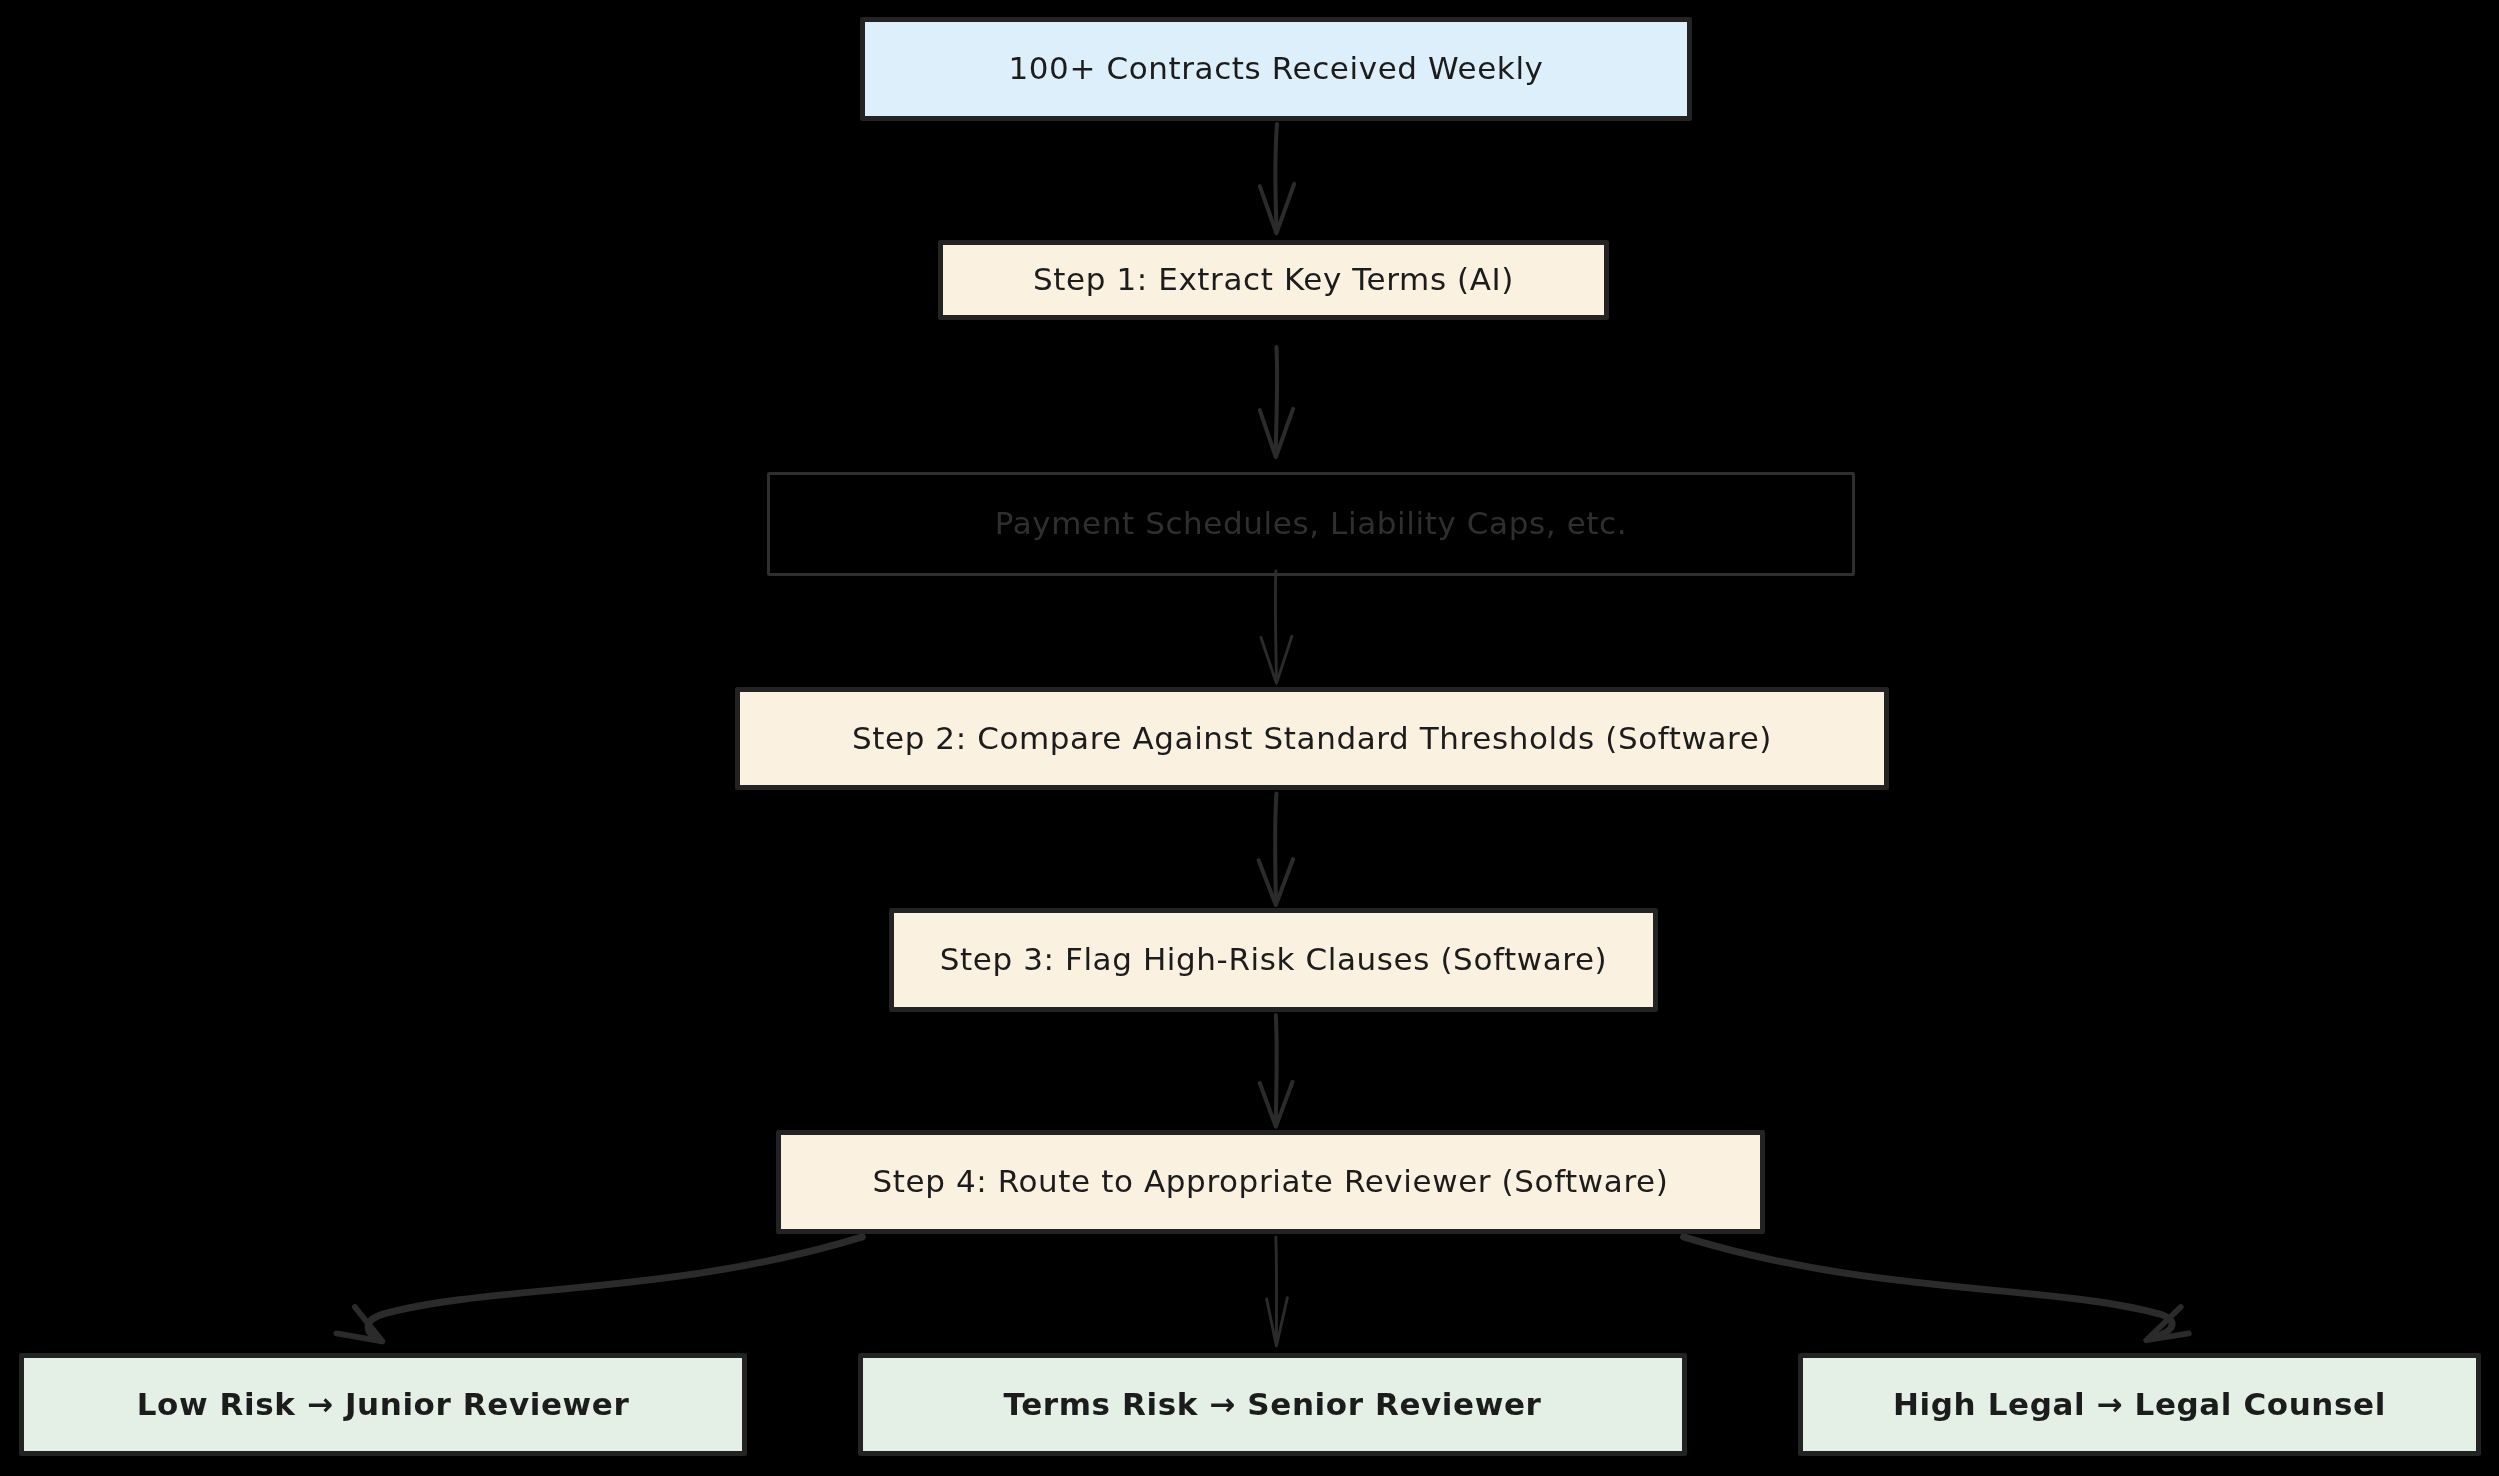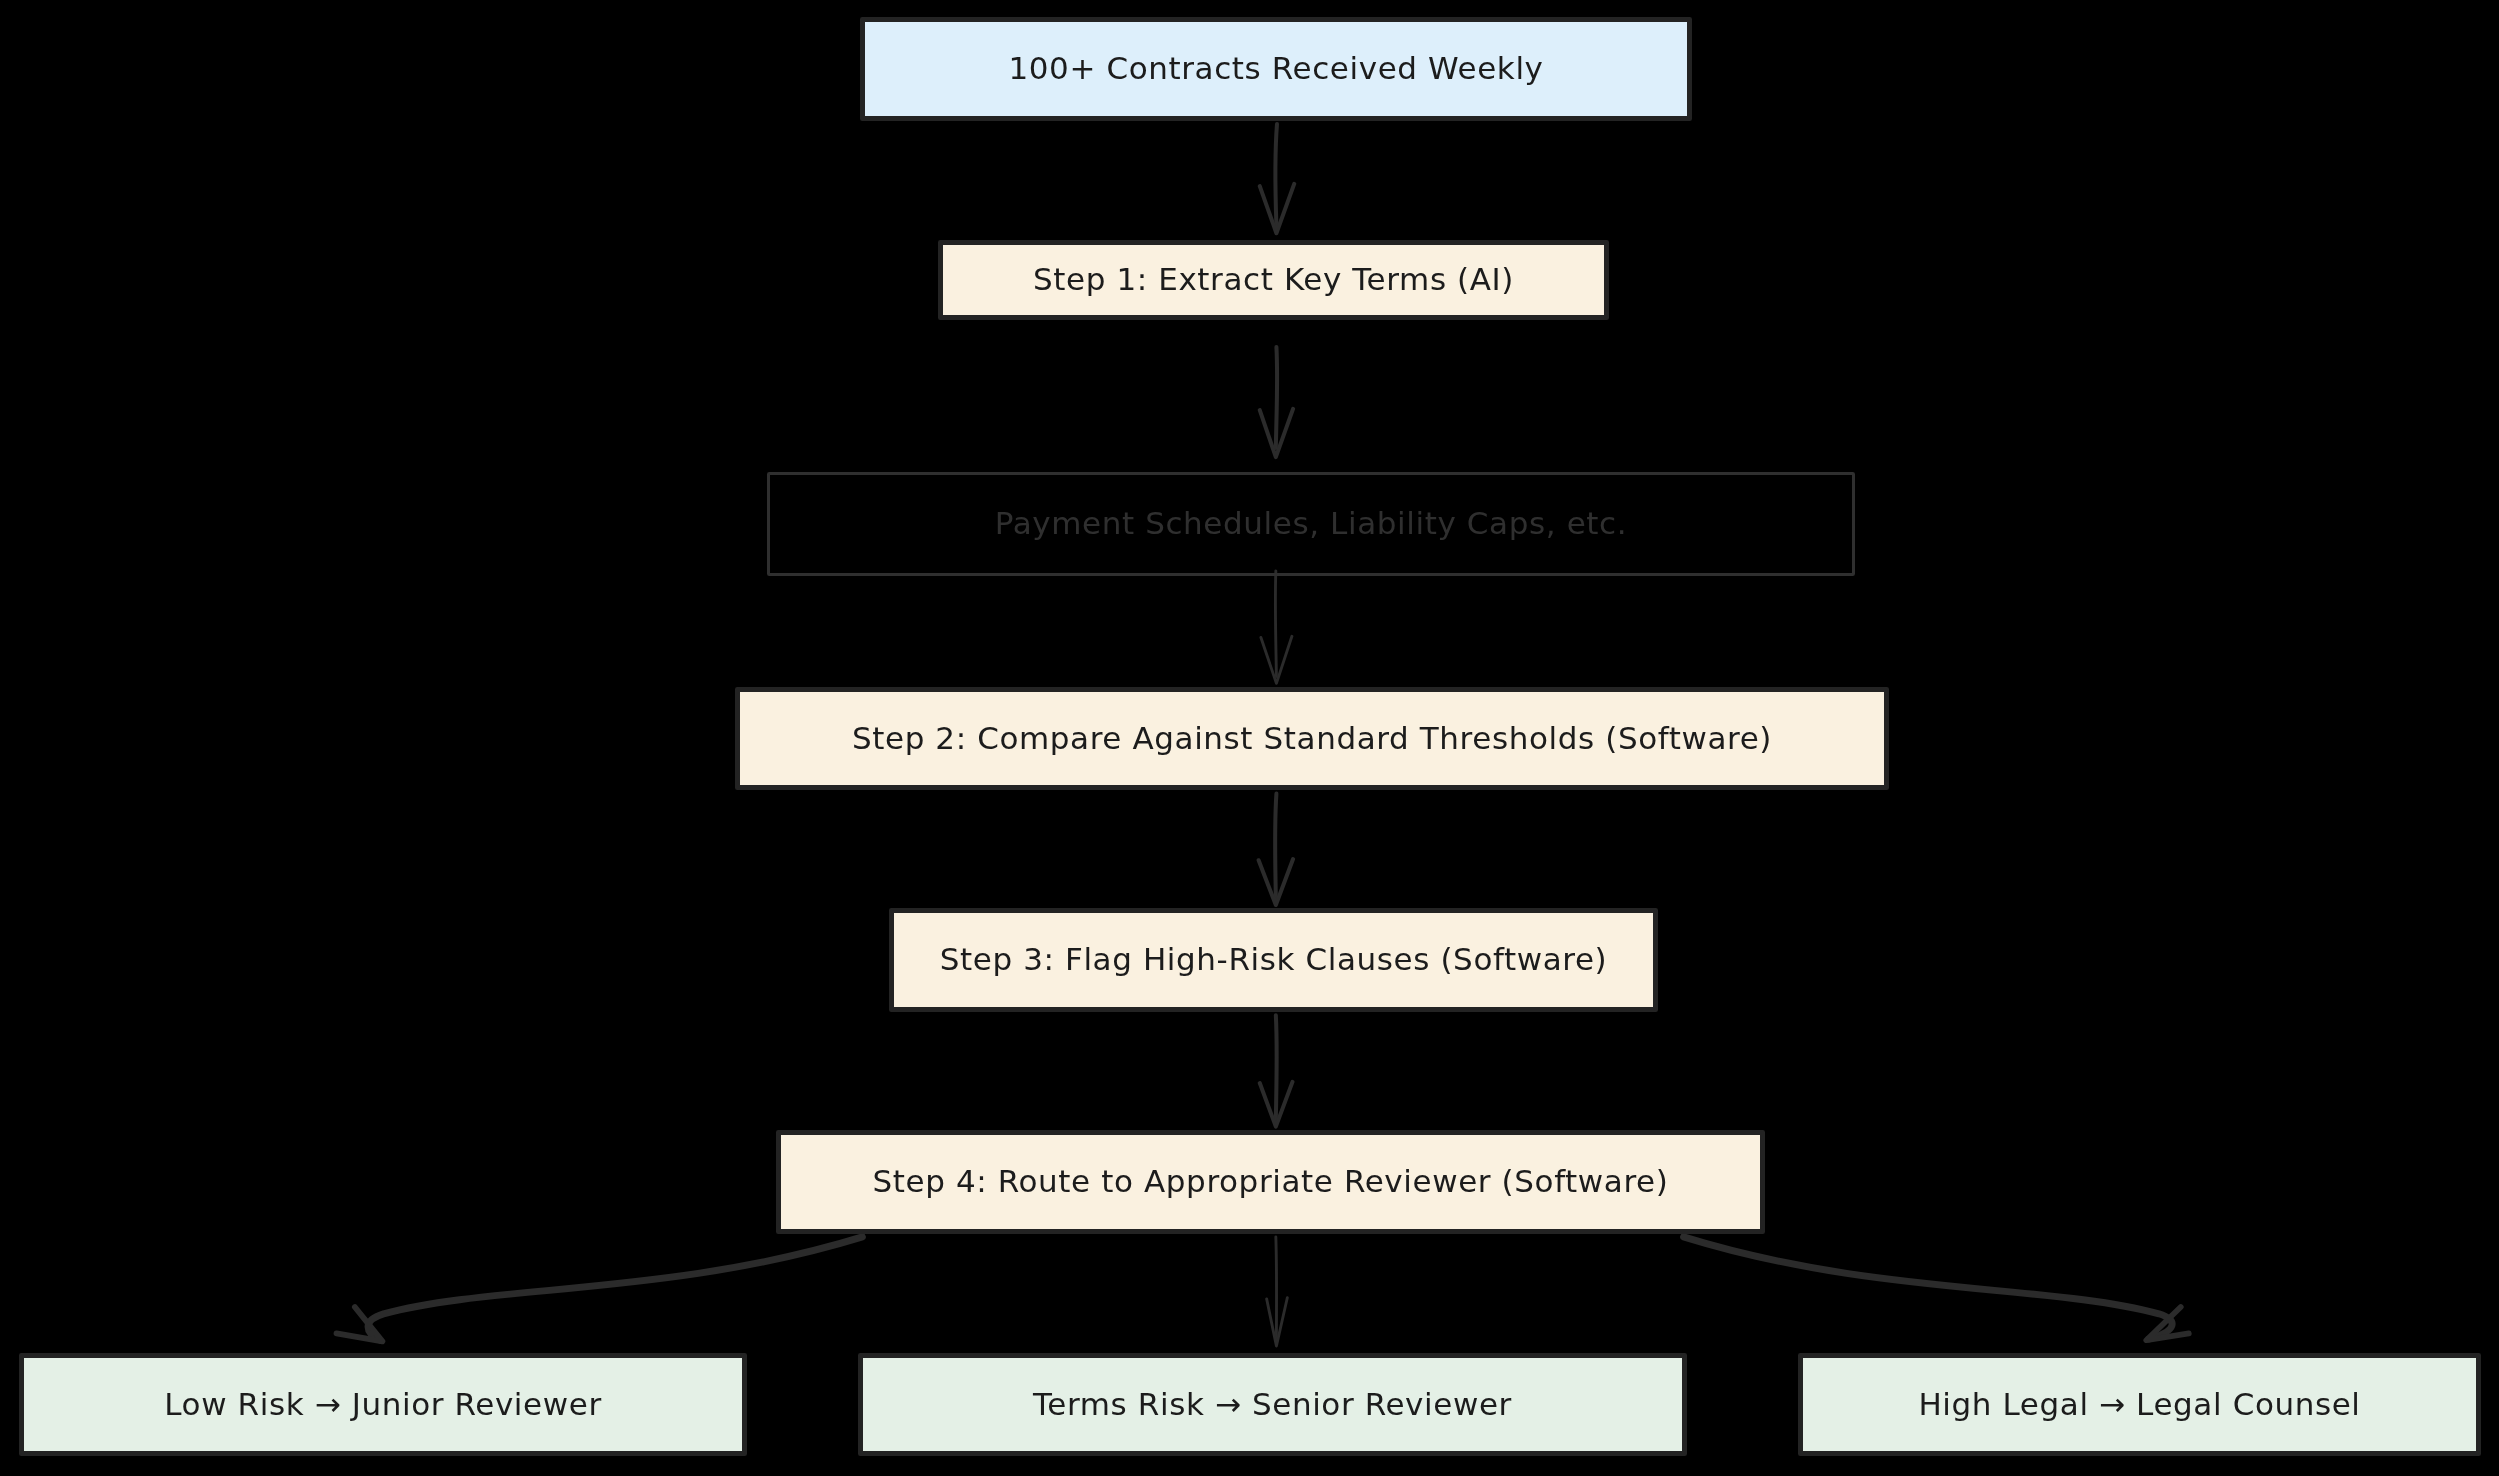--- a/index.html
+++ b/index.html
@@ -25,21 +25,21 @@
     border: 5.2px solid #232323;
     border-radius: 2.3px;
     color: #1c1c1c;
     font-size: 31px;
     letter-spacing: 0.6px;
     line-height: 1.2;
     padding: 10px 23px;
   }
   .node-blue  { background: #ddeffb; }
   .node-cream { background: #faf1e0; }
-  .node-green { background: #e4f0e6; }
+  .node-green { background: #e4f0e6; font-weight: bold; }
   .node-ghost {
     background: transparent;
     border: 3.4px solid #2f2f2f;
     color: #2f2f2f;
   }
   
   #n-source { left: 860px; top: 17px;   width: 832px; height: 104px; }
   #n-step1  { left: 938px; top: 240px;  width: 671px; height: 80px; text-align: right; }
   #n-terms  { left: 767px; top: 464px;  width: 1088px; height: 104px; margin-top: 8px; }
   #n-step2  { left: 696px; top: 687px; width: 1154px; height: 103px; margin-left: 39px; }

